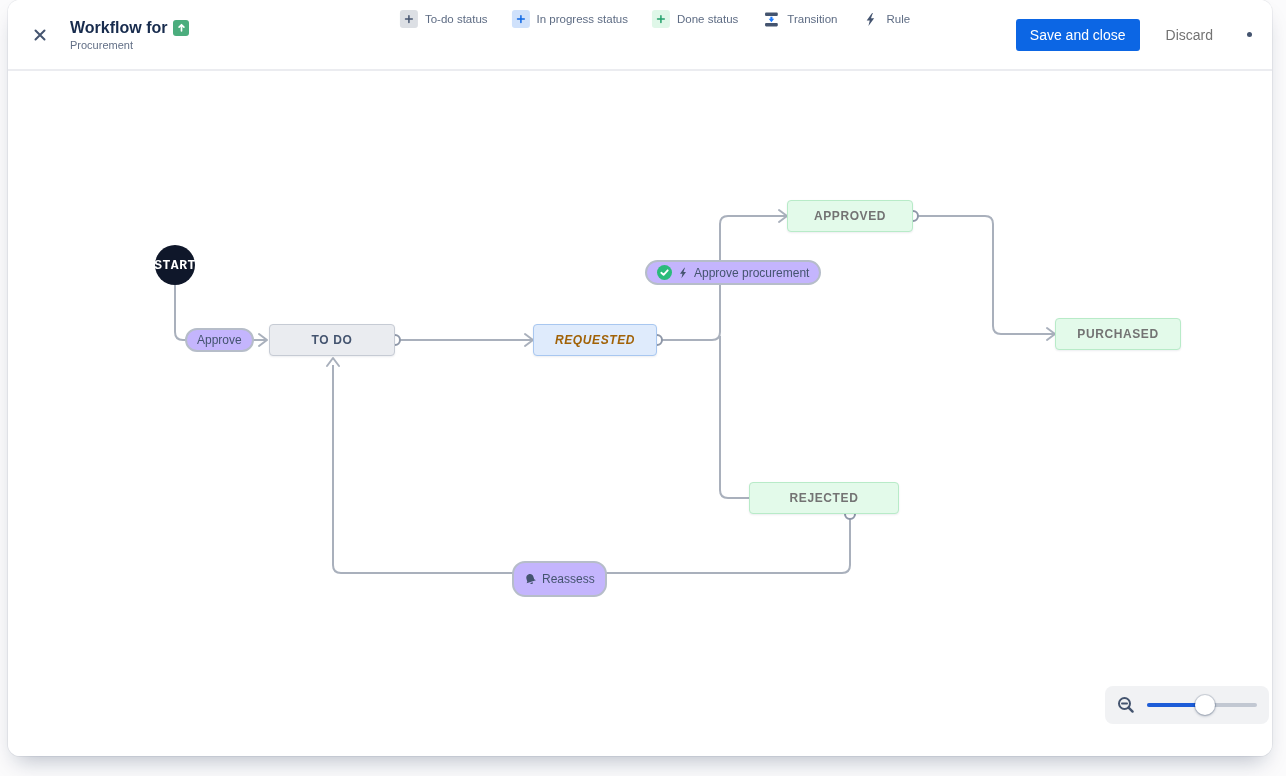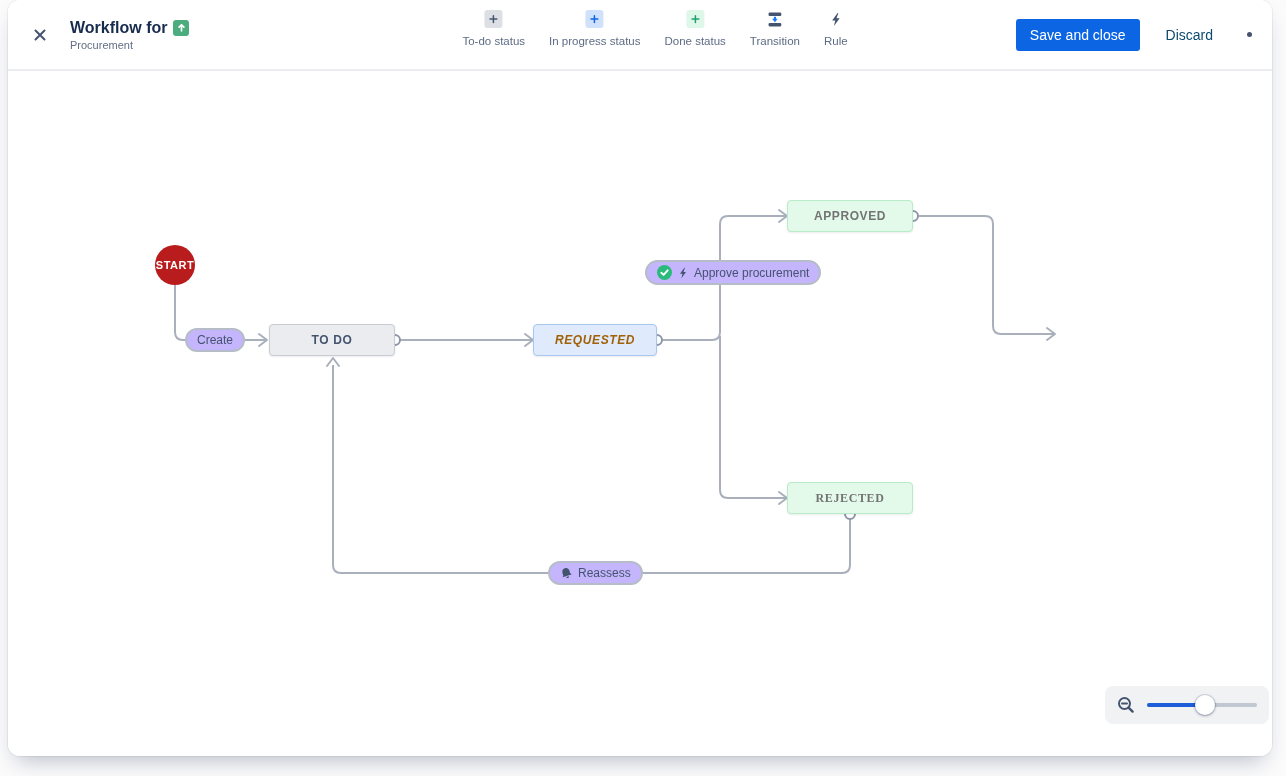--- a/index.html
+++ b/index.html
@@ -22,50 +22,50 @@
   .title-block { margin-left:14px; }
   .title-row { display:flex; align-items:center; gap:6px; }
   .title { font-size:16px; font-weight:700; color:#172B4D; }
   .issuetype-badge { width:16px; height:16px; border-radius:3px; background:#4BAD7D; display:inline-flex; align-items:center; justify-content:center; }
   .subtitle { font-size:11px; color:#626F86; margin-top:2px; }
 
   .toolbar {
     position:absolute; left:50%; top:10px; transform:translateX(calc(-50% + 15px));
     display:flex; align-items:flex-start; gap:24px;
   }
-  .tool-item { display:flex; flex-direction:column; align-items:center; gap:7px; background:transparent; border:none; cursor:pointer; }
+  .tool-item { display:flex; flex-direction:row; align-items:center; gap:7px; background:transparent; border:none; cursor:pointer; }
   .tool-icon { width:18px; height:18px; border-radius:3px; display:flex; align-items:center; justify-content:center; }
   .tool-icon.todo { background:#DCDFE4; }
   .tool-icon.inprogress { background:#CFE1FB; }
   .tool-icon.done { background:#DFF7E8; }
   .tool-icon.plain { background:transparent; }
   .tool-label { font-size:11.5px; color:#5E6C84; white-space:nowrap; }
 
   .header-actions { margin-left:auto; display:flex; align-items:center; }
   .btn-primary {
     height:32px; padding:0 14px; background:#0C66E4; color:#fff;
     font-size:14px; font-weight:500; border:none; border-radius:3px; cursor:pointer;
     font-family:"Liberation Sans", sans-serif;
   }
   .btn-subtle {
-    height:32px; padding:0 14px; margin-left:12px; background:transparent; color:#0c4a6e;
+    height:32px; padding:0 14px; margin-left:12px; background:transparent; color:#737373;
     font-size:14px; font-weight:500; border:none; border-radius:3px; cursor:pointer;
     font-family:"Liberation Sans", sans-serif;
   }
   .unsaved-dot { width:5px; height:5px; border-radius:50%; background:#44546F; margin-left:20px; margin-right:4px; }
 
   
   .canvas { position:absolute; left:0; top:71px; width:1264px; height:685px; background:#fff; }
   .edges { position:absolute; left:0; top:0; }
 
   .node { position:absolute; display:flex; align-items:center; justify-content:center; cursor:pointer; }
 
   .start-node {
     left:147px; top:174px; width:40px; height:40px; border-radius:50%;
-    background:#b91c1c; color:#fff; font-size:11px; font-weight:700; letter-spacing:.5px;
+    background:#0f172a; color:#fff; font-size:13px; font-weight:700; letter-spacing:.5px;font-family:Liberation Mono, monospace;
   }
 
   .status {
     height:32px; border-radius:4px; font-size:12px; font-weight:700; letter-spacing:.6px;
     border:1px solid; box-shadow:0 1px 2px rgba(9,30,66,.08);
   }
   .status.gray  { background:#EAECF0; border-color:#C6CBD4; color:#44546F; }
   .status.blue  { background:#DFEBFC; border-color:#A8C7F0; color:#a16207;font-style:italic; }
   .status.green { background:#E3FAEA; border-color:#B8EBC8; color:#737373; }
 
@@ -196,39 +196,40 @@
         <circle cx="905" cy="145" r="5"></circle>
         <circle cx="842" cy="443" r="5"></circle>
       </g>
     </svg>
 
     <div class="node start-node">START</div>
 
     <div class="node status gray" style="left:261px; top:253px; width:126px;">TO DO</div>
     <div class="node status blue" style="left:525px; top:253px; width:124px;">REQUESTED</div>
     <div class="node status green" style="left:779px; top:129px; width:126px;">APPROVED</div>
-    <div class="node status green" style="left:779px; top:411px; width:126px;font-family:Liberation Serif, serif;">REJECTED</div>
+    <div class="node status green" style="left:1047px; top:247px; width:126px;">PURCHASED</div>
+    <div class="node status green" style="left:741px; top:411px; width:150px;">REJECTED</div>
 
     <div class="pill" style="left:177px; top:257px; height:24px;">
-      <span>Create</span>
+      <span>Approve</span>
     </div>
 
     <div class="pill" style="left:637px; top:189px;">
       <svg width="15" height="15" viewBox="0 0 16 16">
         <circle cx="8" cy="8" r="8" fill="#2ABB7B"></circle>
         <path d="M4.6 8.3 L7 10.5 L11.4 5.7" stroke="#fff" stroke-width="2" fill="none" stroke-linecap="round" stroke-linejoin="round"></path>
       </svg>
       <svg width="12" height="12" viewBox="0 0 16 16">
         <path d="M9.8 1 L4 9 H7.3 L5.9 15 L12 6.7 H8.6 L10.6 1 Z" fill="#44546F"></path>
       </svg>
       <span>Approve procurement</span>
     </div>
 
 
-    <div class="pill" style="left:540px; top:490px; height:24px;">
+    <div class="pill" style="left:504px; top:490px; height:36px;">
       <svg width="13" height="13" viewBox="0 0 16 16" style="transform:rotate(-18deg)">
         <path d="M8 1.2 C5.3 1.2 3.5 3.1 3.5 5.8 V9 L2 11 H14 L12.5 9 V5.8 C12.5 3.1 10.7 1.2 8 1.2 Z" fill="#44546F"></path>
         <path d="M6.2 12 a1.8 1.8 0 0 0 3.6 0 Z" fill="#44546F"></path>
       </svg>
       <span>Reassess</span>
     </div>
 
     <div class="zoom-control">
       <svg width="18" height="18" viewBox="0 0 18 18" style="cursor:pointer">
         <circle cx="7.5" cy="7.5" r="5.5" stroke="#44546F" stroke-width="2" fill="none"></circle>

